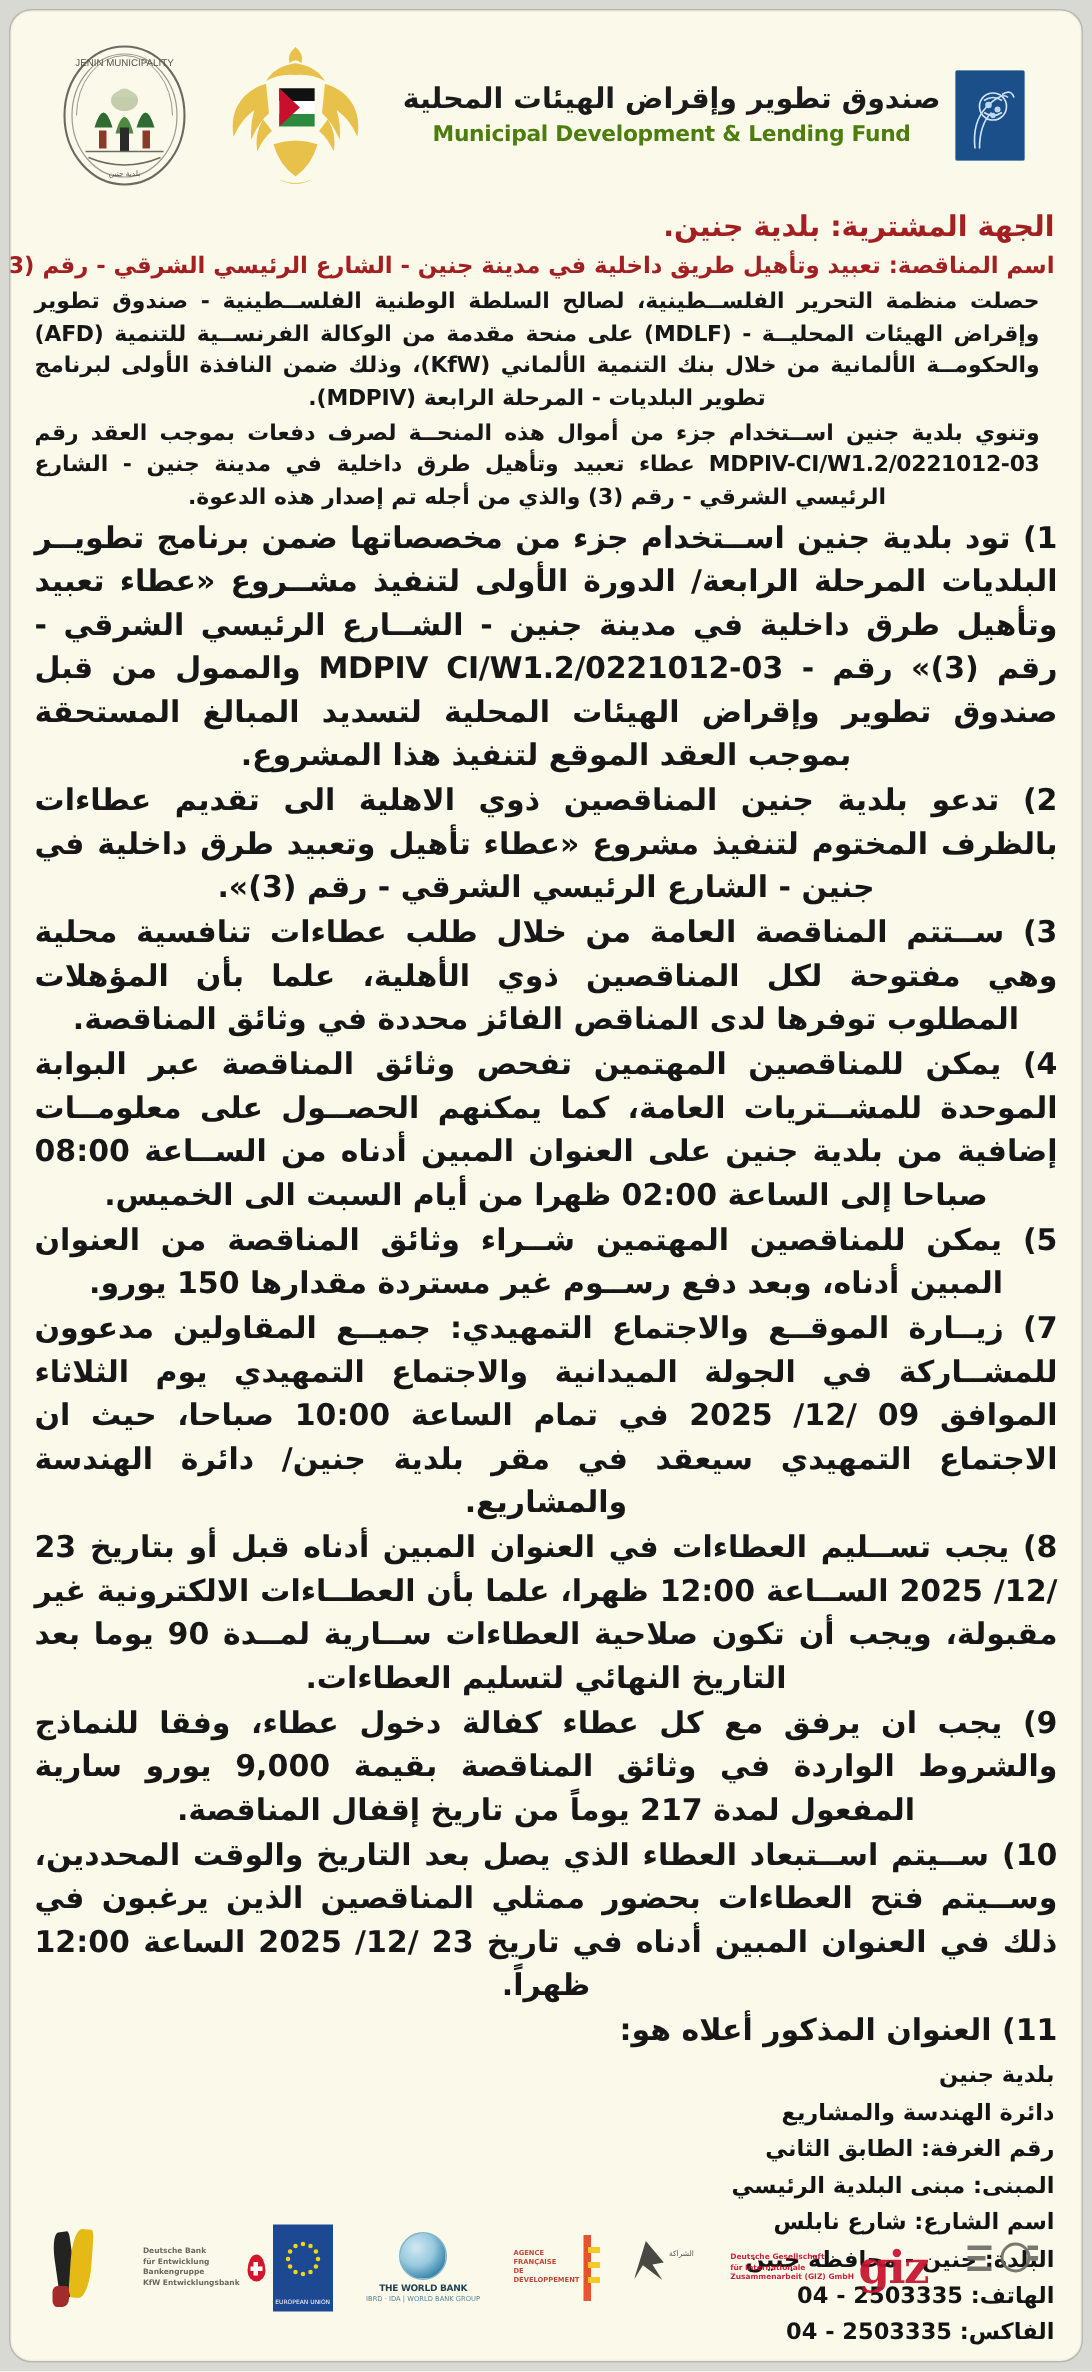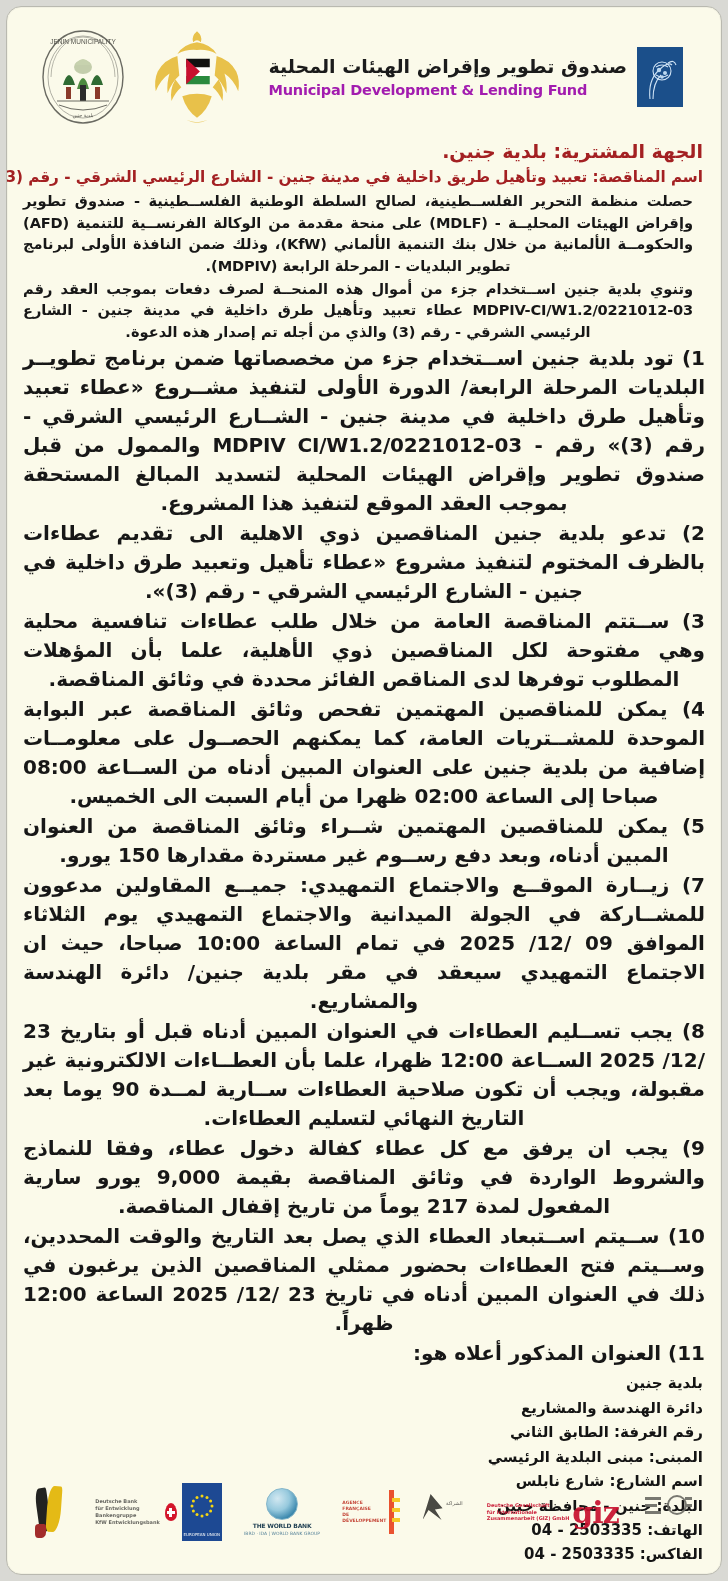--- a/index.html
+++ b/index.html
@@ -73,23 +73,23 @@
   .mdlf-ar {
     font-size: 19px;
     font-weight: bold;
     color: #1b1b1b;
     letter-spacing: -0.3px;
     white-space: nowrap;
   }
   .mdlf-en {
     font-size: 14.5px;
     font-weight: bold;
-    color: #a21caf;
+    color: #4d7c0f;
     direction: ltr;
-    text-align: left;
+    text-align: center;
     letter-spacing: -0.2px;
     white-space: nowrap;
     margin-top: 2px;
   }
   .mdlf-mark {
     width: 46px;
     height: 60px;
     flex: 0 0 auto;
     background: #1b4f8a;
     border-radius: 1px;

